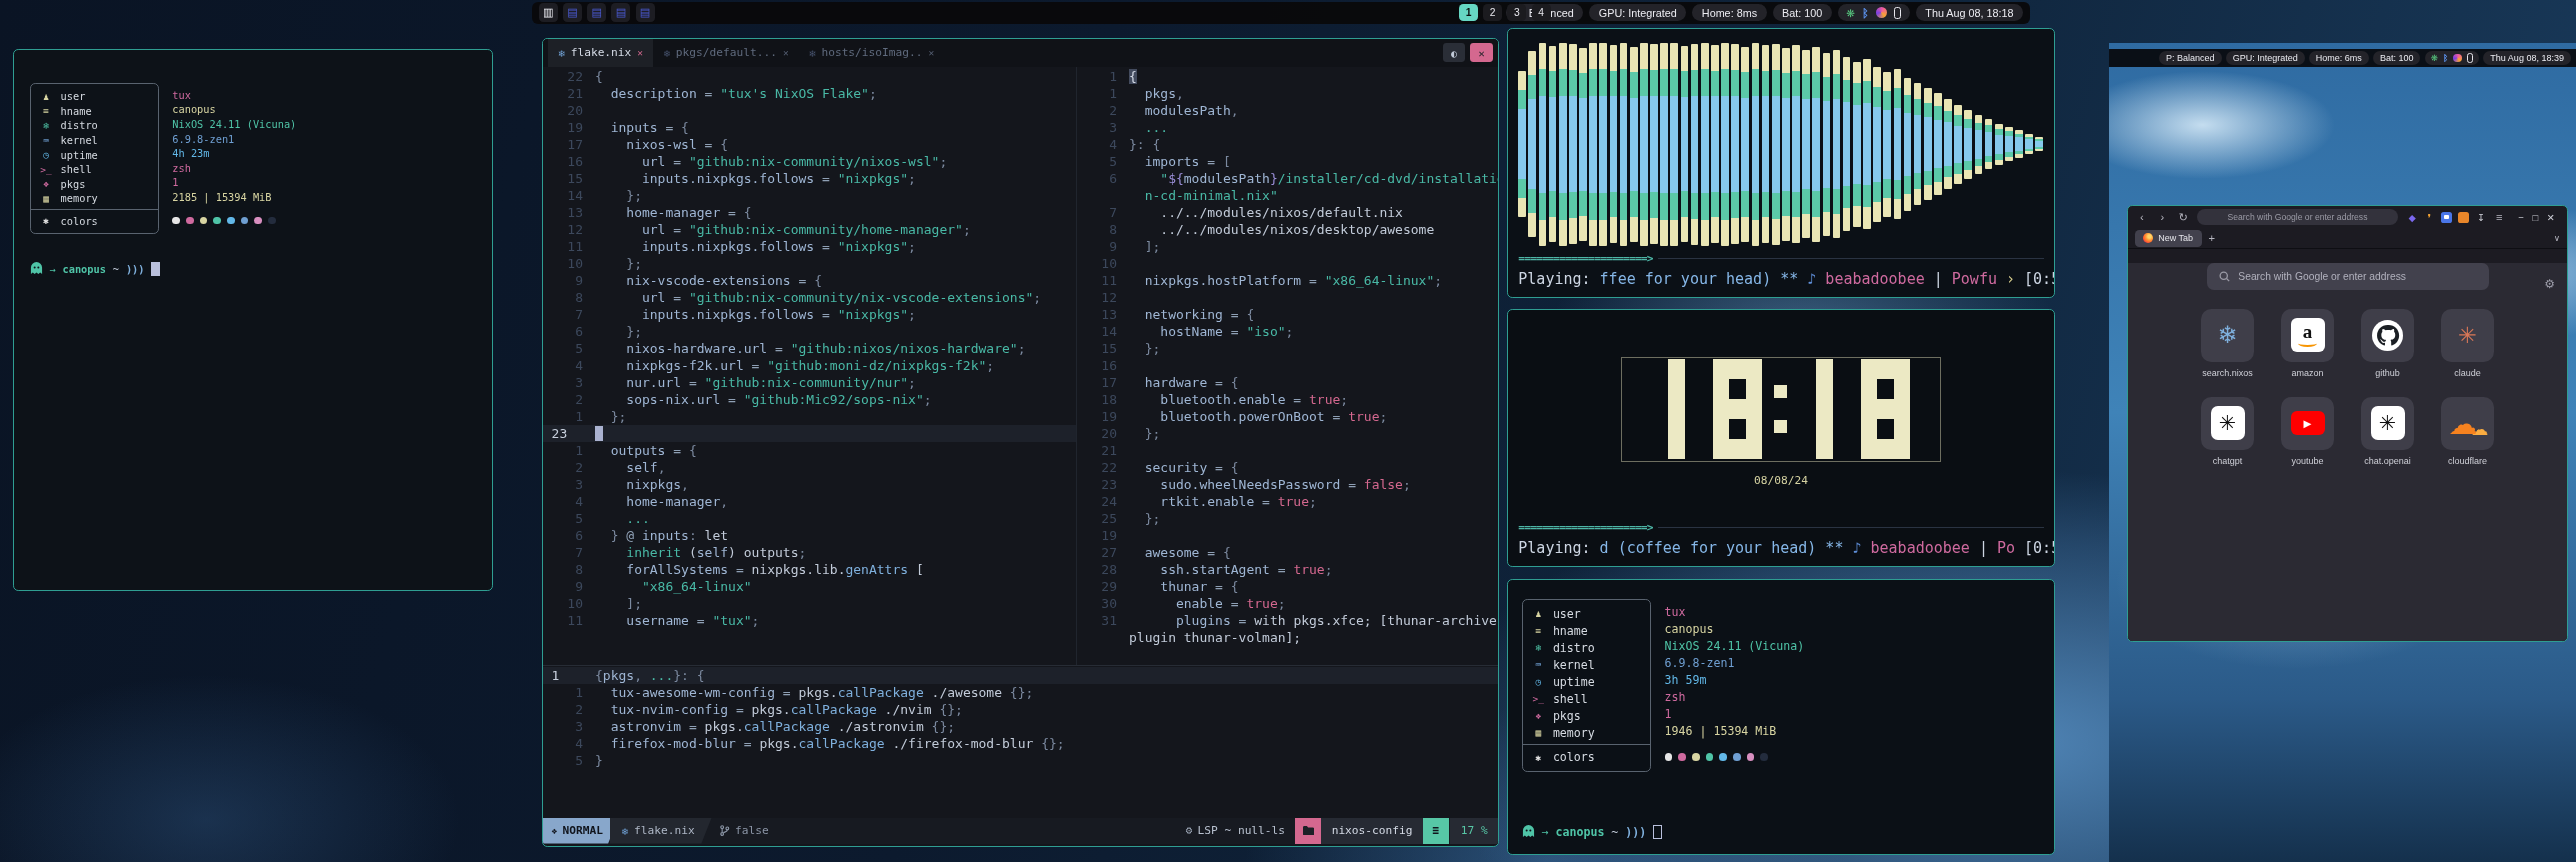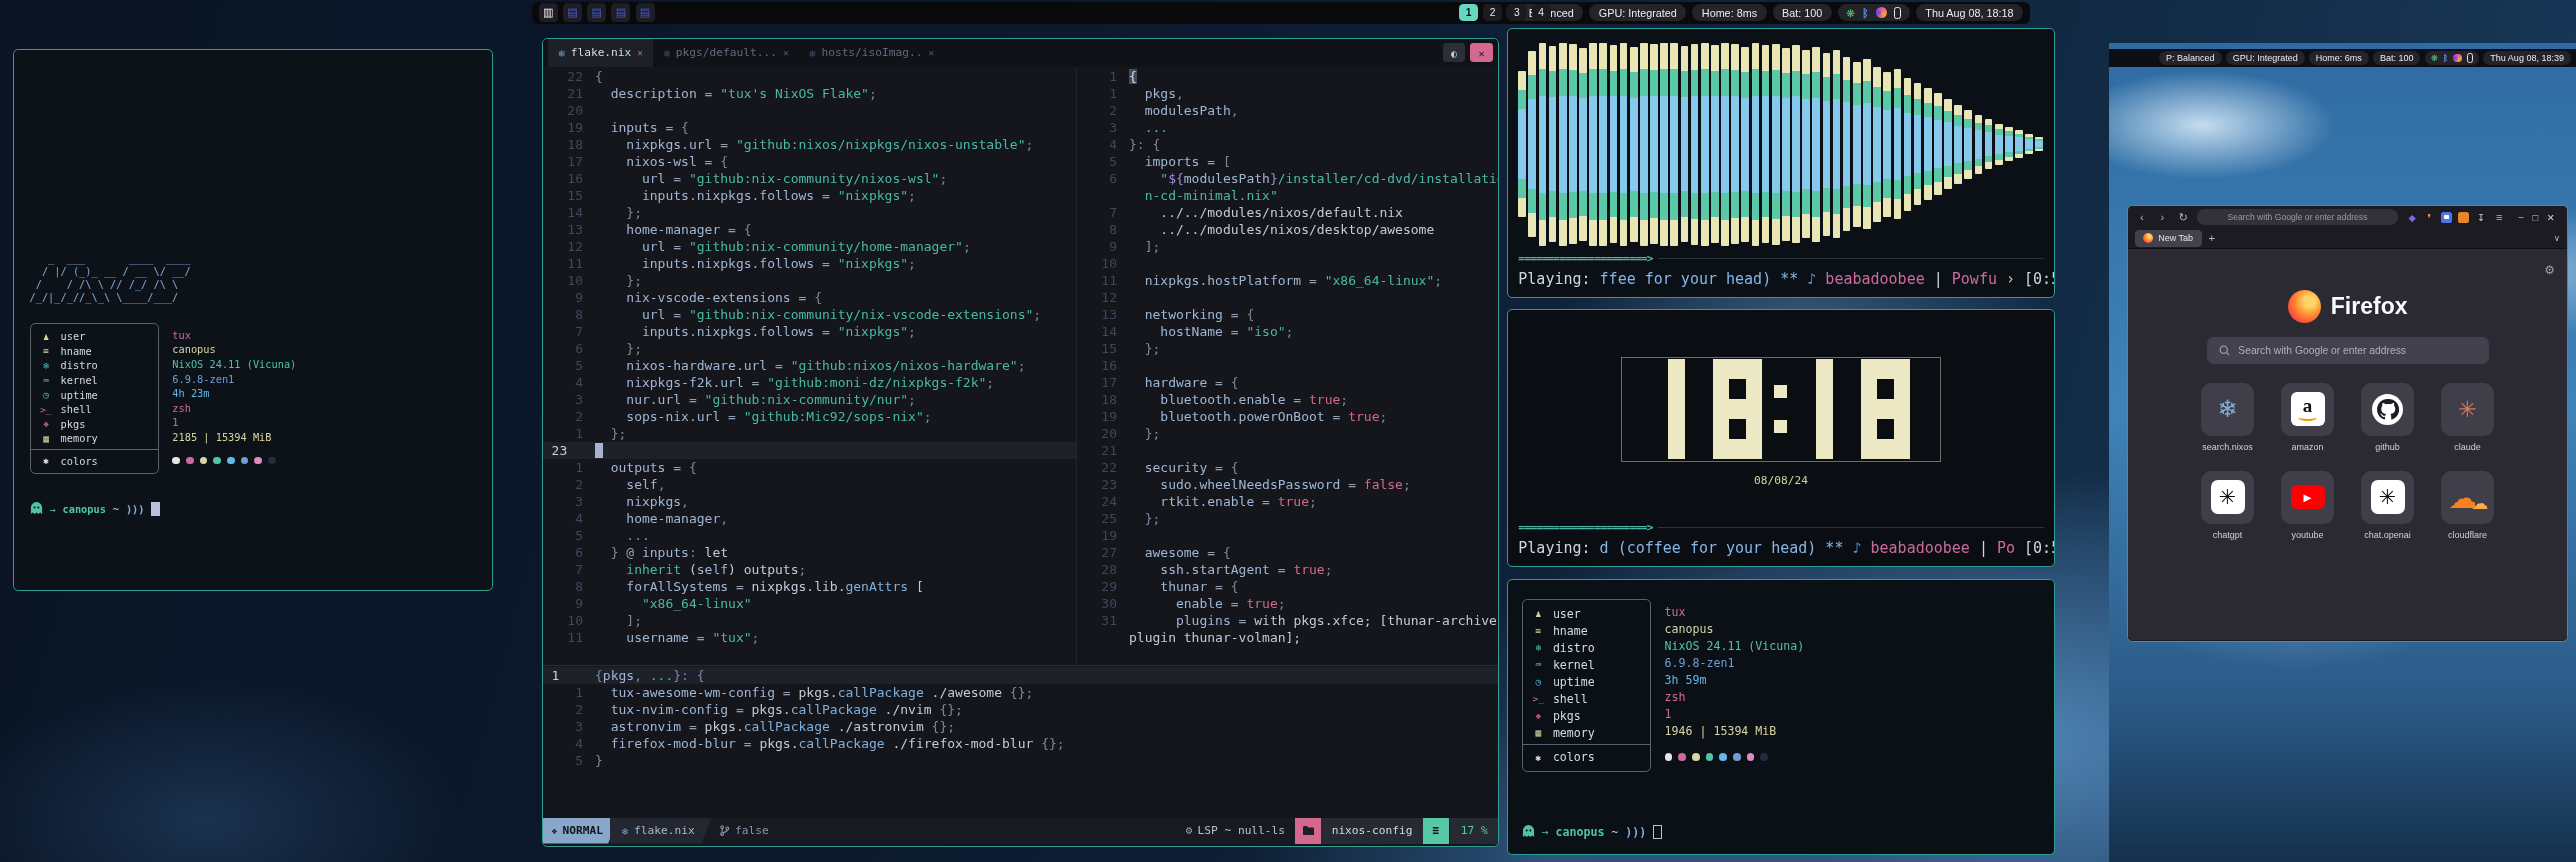--- a/index.html
+++ b/index.html
@@ -209,21 +209,20 @@
     <span class="tray">
       <span class="ic-g">❋</span>
       <span class="ic-b">ᛒ</span>
       <span class="cwheel"></span>
       <span class="phone"></span>
     </span>
     <span class="pill">Thu Aug 08, 18:39</span>
   </div>
 
   <div class="win term-left" style="--flh:14.6px;--ffs:10.3px">
-    <div class="ascii"><div>   _  ___       ____  ____</div><div>  / |/ (_)_ __ / __ \/ __/</div><div> /    / /\ \ // /_/ /\ \ </div><div>/_/|_/_//_\_\ \____/___/</div></div>
     <div class="fwrap">
         <div class="fbox">
           <div class="frow"><span class="fic" style="color: rgb(216, 213, 162);">♟</span><span class="flb">user</span></div>
           <div class="frow"><span class="fic" style="color: rgb(216, 213, 162);">≡</span><span class="flb">hname</span></div>
           <div class="frow"><span class="fic" style="color: rgb(79, 196, 167);">❄</span><span class="flb">distro</span></div>
           <div class="frow"><span class="fic" style="color: rgb(111, 159, 210);">⌨</span><span class="flb">kernel</span></div>
           <div class="frow"><span class="fic" style="color: rgb(98, 184, 232);">◷</span><span class="flb">uptime</span></div>
           <div class="frow"><span class="fic" style="color: rgb(207, 106, 159);">&gt;_</span><span class="flb">shell</span></div>
           <div class="frow"><span class="fic" style="color: rgb(207, 106, 159);">❖</span><span class="flb">pkgs</span></div>
           <div class="frow"><span class="fic" style="color: rgb(216, 213, 162);">▦</span><span class="flb">memory</span></div>
@@ -281,21 +280,20 @@
       <span class="tspace"></span>
       <span class="tbtn">◐</span>
       <span class="tbtn pink">✕</span>
     </div>
     <div class="panes">
       <div class="pane-left">
           <div class="cl"><span class="ln">22</span><span class="sg-p">{</span></div>
           <div class="cl"><span class="ln">21</span><span class="sg-w">  </span><span class="sg-k">description</span><span class="sg-o"> = </span><span class="sg-s">"tux's NixOS Flake"</span><span class="sg-p">;</span></div>
           <div class="cl"><span class="ln">20</span></div>
           <div class="cl"><span class="ln">19</span><span class="sg-w">  </span><span class="sg-k">inputs</span><span class="sg-o"> = </span><span class="sg-p">{</span></div>
-          <div class="cl"><span class="ln">18</span><span class="sg-w">    </span><span class="sg-k">nixpkgs.url</span><span class="sg-o"> = </span><span class="sg-s">"github:nixos/nixpkgs/nixos-unstable"</span><span class="sg-p">;</span></div>
           <div class="cl"><span class="ln">17</span><span class="sg-w">    </span><span class="sg-k">nixos-wsl</span><span class="sg-o"> = </span><span class="sg-p">{</span></div>
           <div class="cl"><span class="ln">16</span><span class="sg-w">      </span><span class="sg-k">url</span><span class="sg-o"> = </span><span class="sg-s">"github:nix-community/nixos-wsl"</span><span class="sg-p">;</span></div>
           <div class="cl"><span class="ln">15</span><span class="sg-w">      </span><span class="sg-k">inputs.nixpkgs.follows</span><span class="sg-o"> = </span><span class="sg-s">"nixpkgs"</span><span class="sg-p">;</span></div>
           <div class="cl"><span class="ln">14</span><span class="sg-w">    </span><span class="sg-p">};</span></div>
           <div class="cl"><span class="ln">13</span><span class="sg-w">    </span><span class="sg-k">home-manager</span><span class="sg-o"> = </span><span class="sg-p">{</span></div>
           <div class="cl"><span class="ln">12</span><span class="sg-w">      </span><span class="sg-k">url</span><span class="sg-o"> = </span><span class="sg-s">"github:nix-community/home-manager"</span><span class="sg-p">;</span></div>
           <div class="cl"><span class="ln">11</span><span class="sg-w">      </span><span class="sg-k">inputs.nixpkgs.follows</span><span class="sg-o"> = </span><span class="sg-s">"nixpkgs"</span><span class="sg-p">;</span></div>
           <div class="cl"><span class="ln">10</span><span class="sg-w">    </span><span class="sg-p">};</span></div>
           <div class="cl"><span class="ln">9</span><span class="sg-w">    </span><span class="sg-k">nix-vscode-extensions</span><span class="sg-o"> = </span><span class="sg-p">{</span></div>
           <div class="cl"><span class="ln">8</span><span class="sg-w">      </span><span class="sg-k">url</span><span class="sg-o"> = </span><span class="sg-s">"github:nix-community/nix-vscode-extensions"</span><span class="sg-p">;</span></div>
@@ -616,24 +614,20 @@
     <div class="fftabs">
       <span class="fftab">
           <span class="ffmini"></span>
           <span>New Tab</span>
         </span>
       <span class="newtabplus">+</span>
       <span class="ffchev">∨</span>
     </div>
     <div class="ffcontent">
       <span class="ffgear">⚙</span>
-      <div class="fflogo">
-        <span class="ffball"></span>
-        <span class="ffword">Firefox</span>
-      </div>
       <div class="ffsearch">
         <svg width="11.2" height="11.2" viewBox="0 0 13 13">
             <circle cx="5.5" cy="5.5" r="4.2" fill="none" stroke="#9b9ba6" stroke-width="1.5"></circle>
             <path d="m8.8 8.8 3 3" stroke="#9b9ba6" stroke-width="1.5"></path>
           </svg>
         <span>Search with Google or enter address</span>
       </div>
       <div class="tilegrid">
           <div class="tcell">
             <div class="tile">

